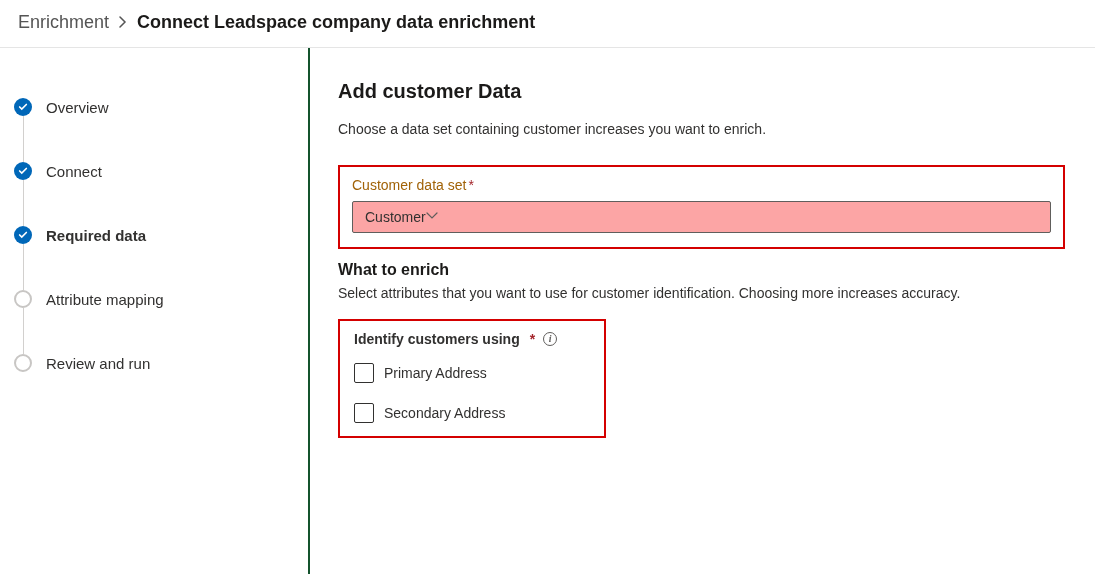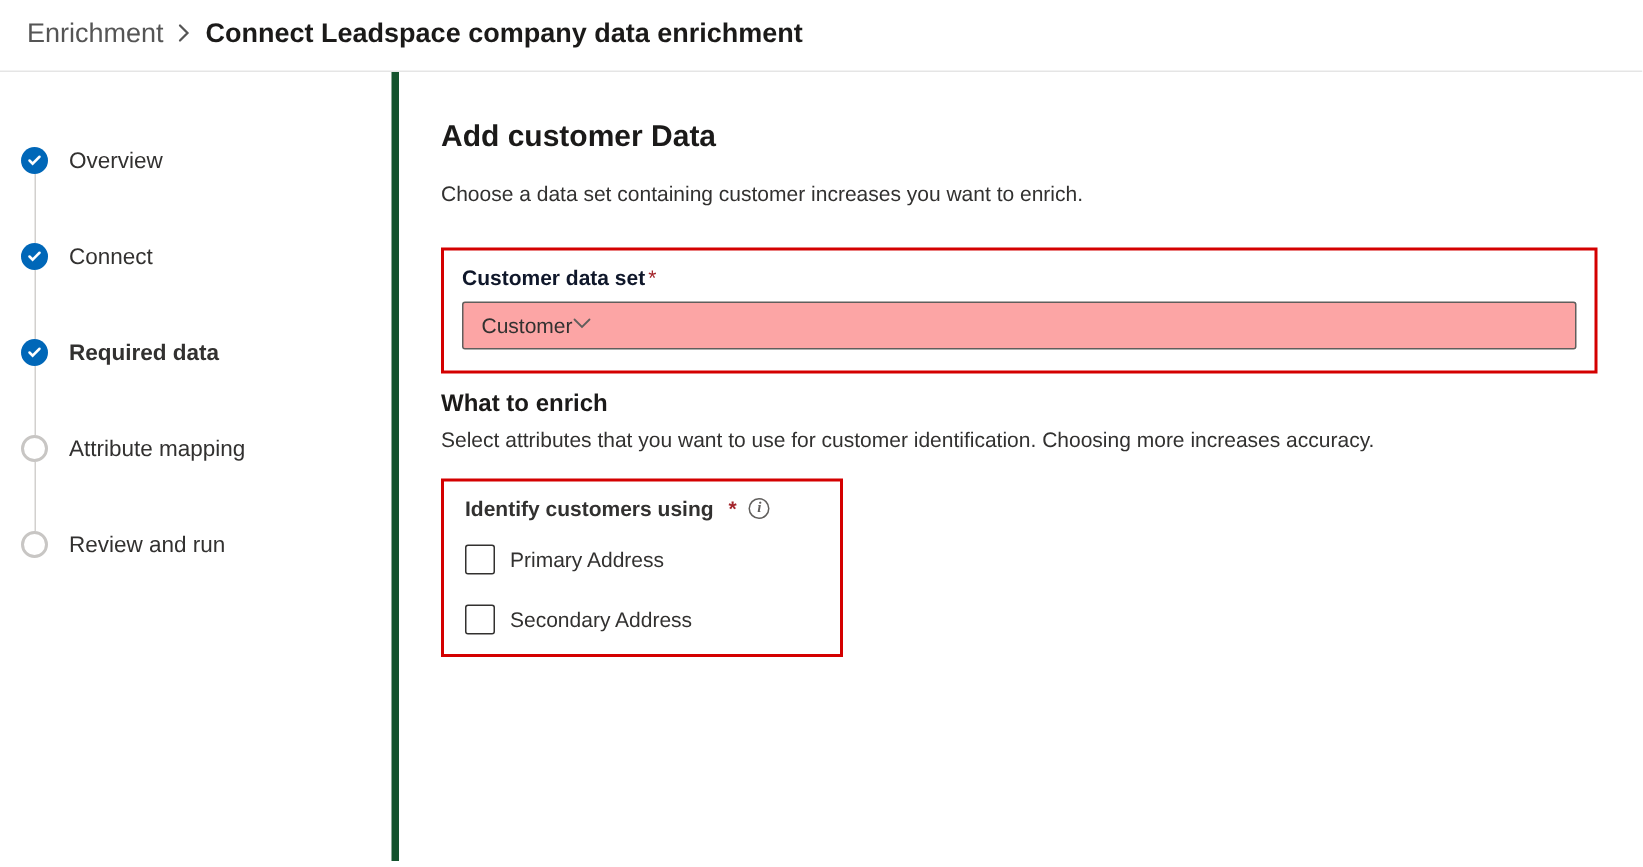--- a/index.html
+++ b/index.html
@@ -32,22 +32,22 @@
   .breadcrumb .current {
     color: #1b1a19;
     font-size: 18px;
     font-weight: 600;
   }
   .layout {
     display: flex;
     height: calc(100% - 52px);
   }
   .sidebar {
-    width: 266px;
-    border-right: 5px solid #14532d;
+    width: 310px;
+    border-right: 2px solid #14532d;
     padding: 50px 18px 0 14px;
   }
   .step-list { list-style: none; margin: 0; padding: 0; }
   .step { display: flex; align-items: center; position: relative; }
   .step + .step { margin-top: 46px; }
   .step .dot {
     width: 18px; height: 18px; border-radius: 50%;
     display: inline-flex; align-items: center; justify-content: center;
     margin-right: 14px;
     flex-shrink: 0;
@@ -88,22 +88,22 @@
     color: #323130;
     margin: 0 0 28px 0;
   }
   .highlight-box {
     border: 2px solid #d40000;
     padding: 10px 12px 14px 12px;
     margin-bottom: 12px;
   }
   .field-label {
     font-size: 14px;
-    font-weight: 700;
-    color: #0f172a;
+    font-weight: 400;
+    color: #a16207;
     margin-bottom: 8px;
     display: inline-block;
   }
   .required { color: #a4262c; margin-left: 2px; }
   .select {
     display: flex;
     align-items: center;
     justify-content: flex-start;
     border: 1px solid #605e5c;
     border-radius: 2px;

